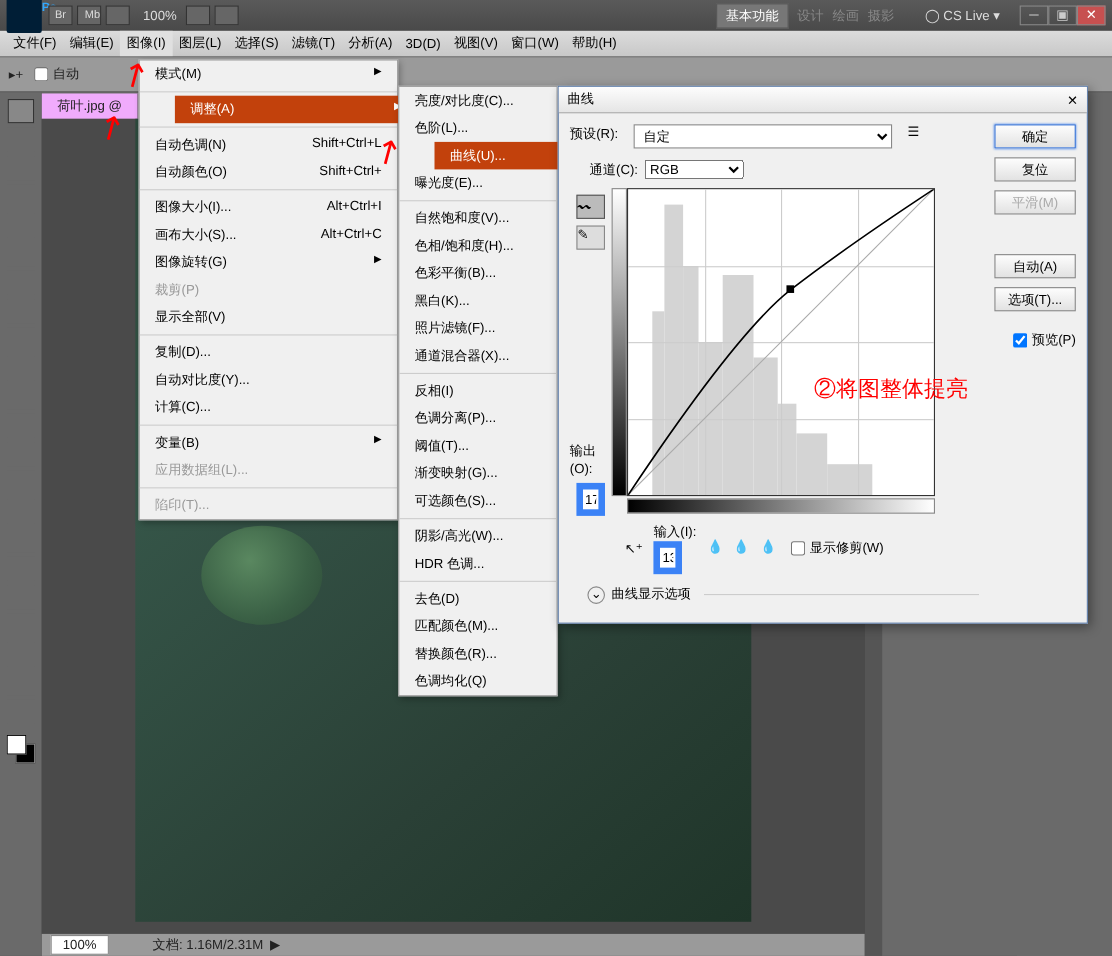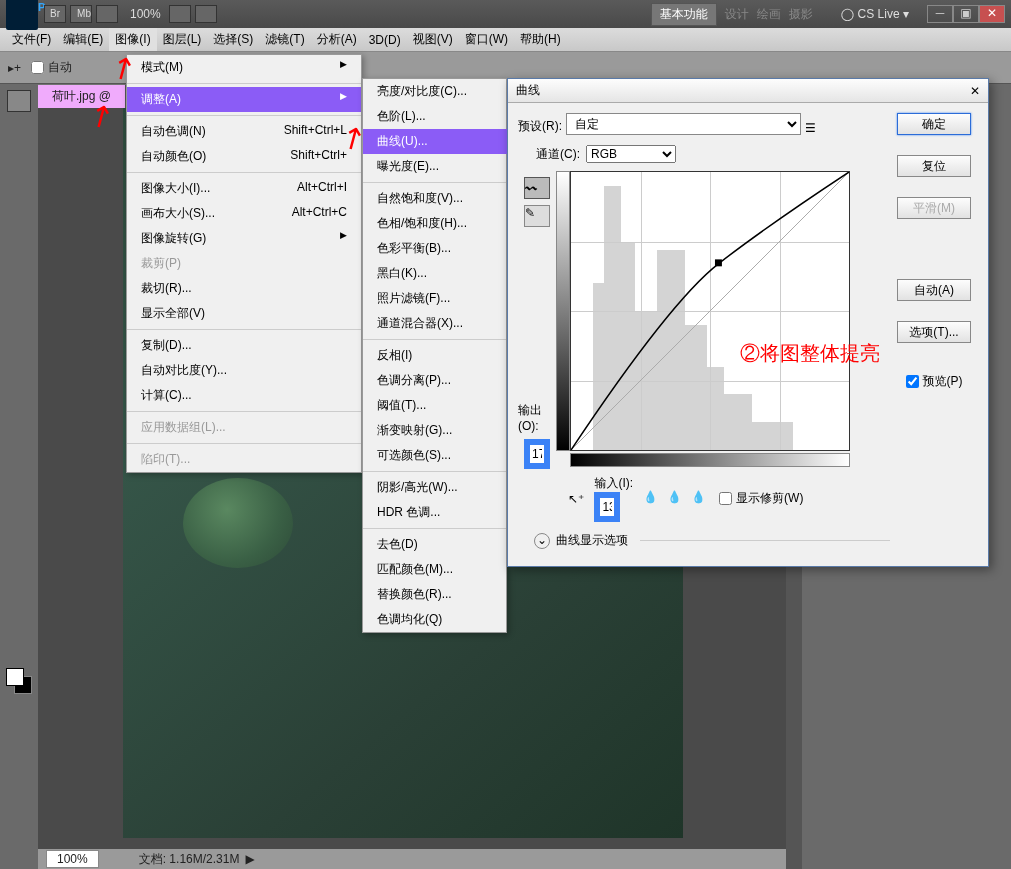--- a/index.html
+++ b/index.html
@@ -35,35 +35,35 @@
 .lotus{position:absolute;border-radius:50%;background:radial-gradient(circle at 40% 35%,#5a8860,#3a6045 60%,#2d4a38);}
 .l1{width:150px;height:120px;top:230px;left:50px;}
 .l2{width:190px;height:140px;top:200px;left:220px;}
 .l3{width:110px;height:90px;top:370px;left:60px;}
 .statusbar{position:absolute;bottom:0;left:0;right:0;height:20px;background:#9a9a9a;display:flex;align-items:center;padding:0 8px;color:#222;}
 .statusbar .zoomval{background:#fff;padding:1px 10px;border:1px solid #888;}
 .right-panels{width:225px;background:#6a6a6a;}
 .rp-strip{width:16px;background:#555;height:100%;}
 .menu-drop{position:absolute;background:#f0f0f0;border:1px solid #999;box-shadow:2px 2px 6px rgba(0,0,0,.3);z-index:100;}
 .menu-drop .mi{padding:4px 14px;display:flex;justify-content:space-between;min-width:220px;cursor:default;}
-.menu-drop .mi.hl{background:#8b5cf6;color:#fff;}
+.menu-drop .mi.hl{background:#c2410c;color:#fff;margin-left:32px;}
 .menu-drop .mi.dis{color:#999;}
 .menu-drop hr{border:none;border-top:1px solid #ccc;margin:3px 0;}
 .menu-drop .arrow::after{content:"▶";font-size:9px;margin-left:10px;}
 #menu1{top:54px;left:126px;width:236px;}
 #menu2{top:78px;left:362px;width:145px;}
 .curves-dlg{position:absolute;top:78px;left:507px;width:482px;height:489px;background:#f0f0f0;border:1px solid #5a7aa8;box-shadow:3px 3px 10px rgba(0,0,0,.4);z-index:200;}
 .curves-dlg .dlg-title{height:24px;background:linear-gradient(#fdfdfd,#e5e5e5);border-bottom:1px solid #aaa;display:flex;align-items:center;padding:0 8px;justify-content:space-between;}
 .curves-dlg .dlg-body{padding:10px;display:flex;}
 .curves-left{flex:1;}
-.curves-right{width:88px;display:flex;flex-direction:column;gap:20px;align-items:center;}
+.curves-right{width:88px;display:flex;flex-direction:column;gap:8px;align-items:flex-end;}
 .dlg-btn{width:74px;height:22px;border:1px solid #888;background:linear-gradient(#fdfdfd,#e2e2e2);text-align:center;line-height:20px;}
 .dlg-btn.ok{border:1px solid #2b6cd8;box-shadow:0 0 2px #4a8aef;}
 .dlg-btn.dis{color:#aaa;}
-.preset-row{display:flex;align-items:flex-end;gap:4px;margin-bottom:10px;}
+.preset-row{display:flex;align-items:flex-start;gap:14px;margin-bottom:10px;}
 .preset-row select,.preset-row input[type=text]{border:1px solid #888;padding:2px 4px;background:#fff;}
 .channel-row{display:flex;align-items:center;gap:6px;margin-bottom:8px;margin-left:18px;}
 .curve-canvas-wrap{display:flex;}
 .curve-sidebar{width:38px;display:flex;flex-direction:column;align-items:center;gap:6px;padding-top:6px;}
 .toolbtn{width:26px;height:22px;border:1px solid #888;background:#ddd;}
 .toolbtn.active{background:#bbb;border:1px solid #555;}
 .curve-graph{width:280px;height:280px;border:1px solid #333;background:#fff;position:relative;}
 .histo{position:absolute;inset:0;}
 .histo div{position:absolute;bottom:0;background:#d4d4d4;}
 .grid-line{position:absolute;background:#ccc;}
@@ -204,36 +204,36 @@
       <span>画布大小(S)...</span>
       <span>Alt+Ctrl+C</span>
     </div>
   <div class="mi arrow">
       <span>图像旋转(G)</span>
     </div>
   <div class="mi dis">
       <span>裁剪(P)</span>
     </div>
   <div class="mi">
-      <span>裁切(R)...</span>
-    </div>
-  <div class="mi">
       <span>显示全部(V)</span>
     </div>
   <hr>
   <div class="mi">
       <span>复制(D)...</span>
     </div>
   <div class="mi">
       <span>自动对比度(Y)...</span>
     </div>
   <div class="mi">
       <span>计算(C)...</span>
     </div>
   <hr>
+  <div class="mi arrow">
+      <span>变量(B)</span>
+    </div>
   <div class="mi dis">
       <span>应用数据组(L)...</span>
     </div>
   <hr>
   <div class="mi dis">
       <span>陷印(T)...</span>
     </div>
 </div>
 
 <div class="menu-drop" id="menu2">

